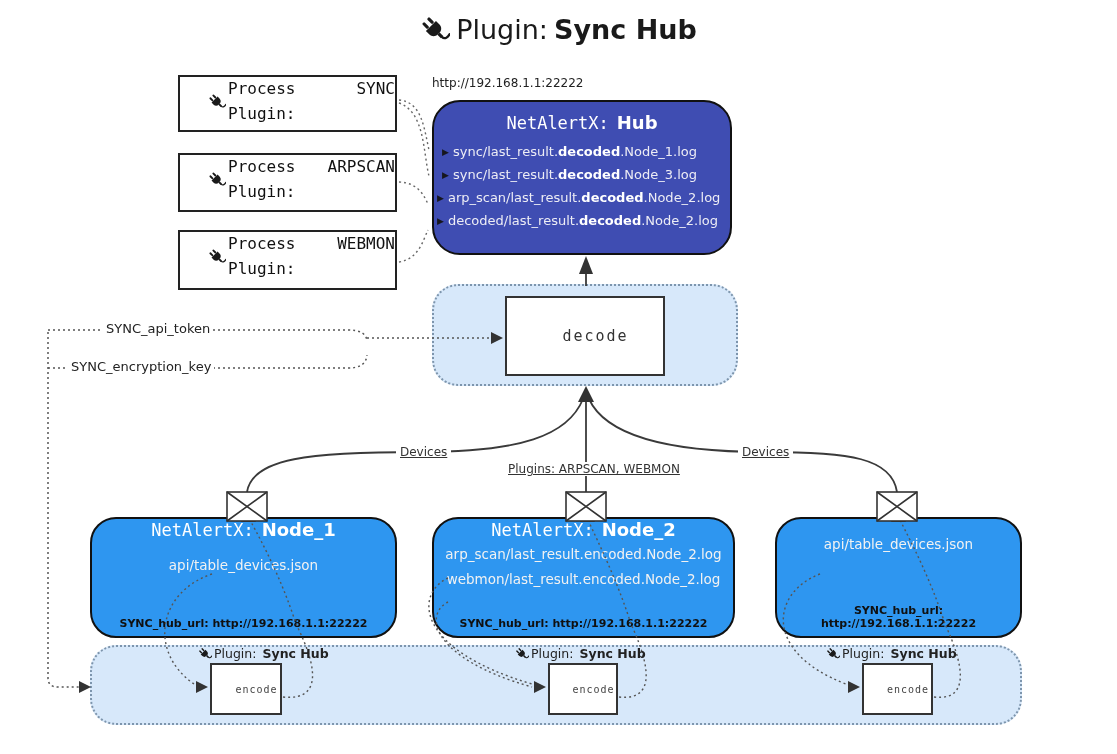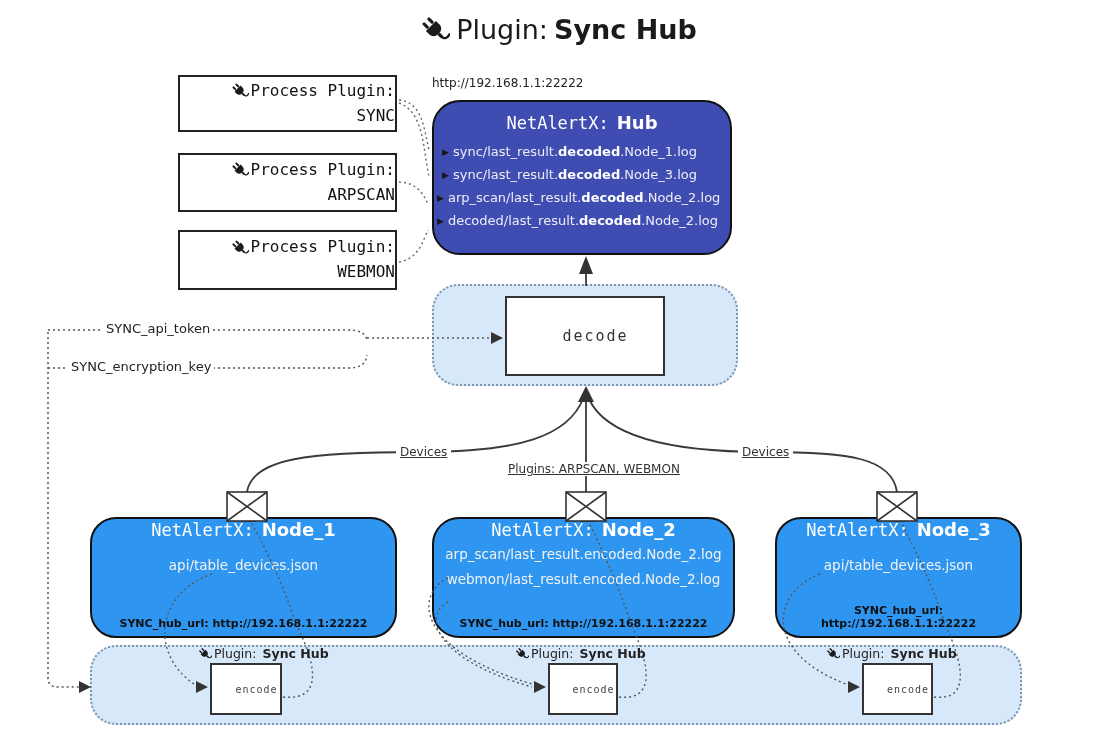--- a/index.html
+++ b/index.html
@@ -15,22 +15,22 @@
   .mono{font-family:"DejaVu Sans Mono","Liberation Mono",monospace;}
 
   
   .title{left:0;top:14px;width:100%;display:flex;justify-content:center;align-items:center;gap:6px;
          font-size:27px;color:#1a1a1a;z-index:4;}
   .title b{font-weight:700;}
   .plug{color:#1a1a1a;flex:0 0 auto;}
 
   
   .pbox{border:2px solid #222;background:#fff;color:#111;z-index:2;
-        display:flex;flex-direction:column;justify-content:center;align-items:flex-end;
-        font-family:"DejaVu Sans Mono","Liberation Mono",monospace;font-size:16px;line-height:1.55;}
+        display:flex;flex-direction:row;justify-content:center;align-items:flex-start;
+        font-family:"DejaVu Sans Mono","Liberation Mono",monospace;font-size:16px;line-height:1.55;padding-left:28px;}
   .pbox .row1{display:flex;align-items:center;gap:2px;}
 
   
   .hub-url{width:300px;text-align:left;font-size:12px;font-weight:400;color:#222;z-index:2;}
   .hub{background:var(--hub);border:2px solid #111;border-radius:28px;color:#fff;z-index:2;}
   .hub-title{margin-top:10px;text-align:center;font-size:17px;}
   .hub-title .nm,.node-title .nm{font-weight:700;font-size:18px;margin-left:8px;font-family:"DejaVu Sans",sans-serif;}
   .entries{margin-top:7px;display:flex;flex-direction:column;}
   .entry{display:flex;align-items:center;height:23px;padding-left:8px;font-size:13px;color:#ededf5;white-space:nowrap;}
   .entry .marker{color:#16161d;font-size:9px;margin-right:4px;}
@@ -217,33 +217,30 @@
   <div class="abs elabel" style="left:504px;top:462px;">Plugins: ARPSCAN, WEBMON</div>
 
   <div class="abs node" style="left:90px;top:517px;width:307px;height:121px;">
     <div class="node-title">
       <span class="mono">NetAlertX:</span><b class="nm">Node_1</b>
     </div>
     <div class="node-line" style="margin-top:17px;">api/table_devices.json</div>
     <div class="node-footer">SYNC_hub_url: http://192.168.1.1:22222</div>
   </div>
 
-  <div class="abs node" style="left:432px;top:517px;width:303px;height:121px;border-radius:27px;">
+  <div class="abs node" style="left:432px;top:517px;width:303px;height:121px;">
     <div class="node-title">
       <span class="mono">NetAlertX:</span><b class="nm">Node_2</b>
     </div>
     <div class="node-line" style="margin-top:6px;">arp_scan/last_result.encoded.Node_2.log</div>
     <div class="node-line" style="margin-top:9px;">webmon/last_result.encoded.Node_2.log</div>
     <div class="node-footer">SYNC_hub_url: http://192.168.1.1:22222</div>
   </div>
 
   <div class="abs node" style="left:775px;top:517px;width:247px;height:121px;">
-    <div class="node-title">
-      <span class="mono">NetAlertX:</span><b class="nm">Node_3</b>
-    </div>
     <div class="node-line" style="margin-top:17px;">api/table_devices.json</div>
     <div class="node-footer">SYNC_hub_url: http://192.168.1.1:22222</div>
   </div>
 
   <div class="abs lightbox" style="left:90px;top:645px;width:932px;height:80px;"></div>
 
   <div class="abs enc-label" style="left:198px;top:646px;">
     <svg class="plug" width="14" height="14">
         <use href="#plug"></use>
       </svg>

